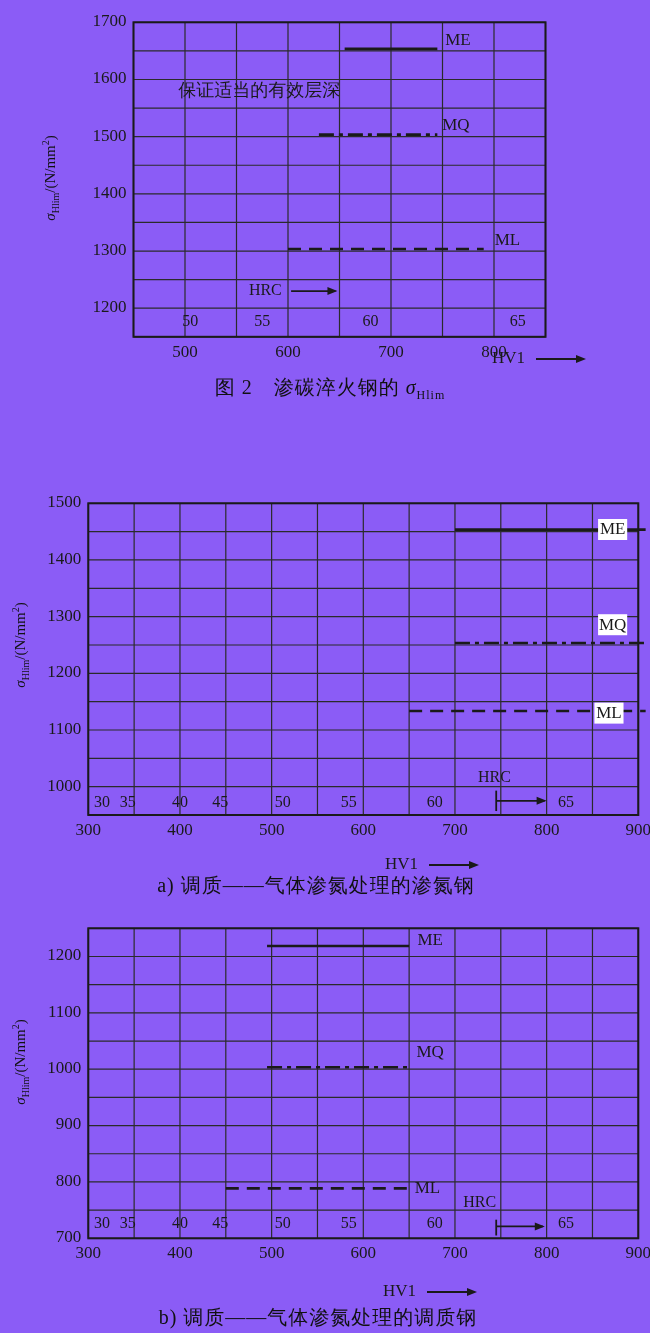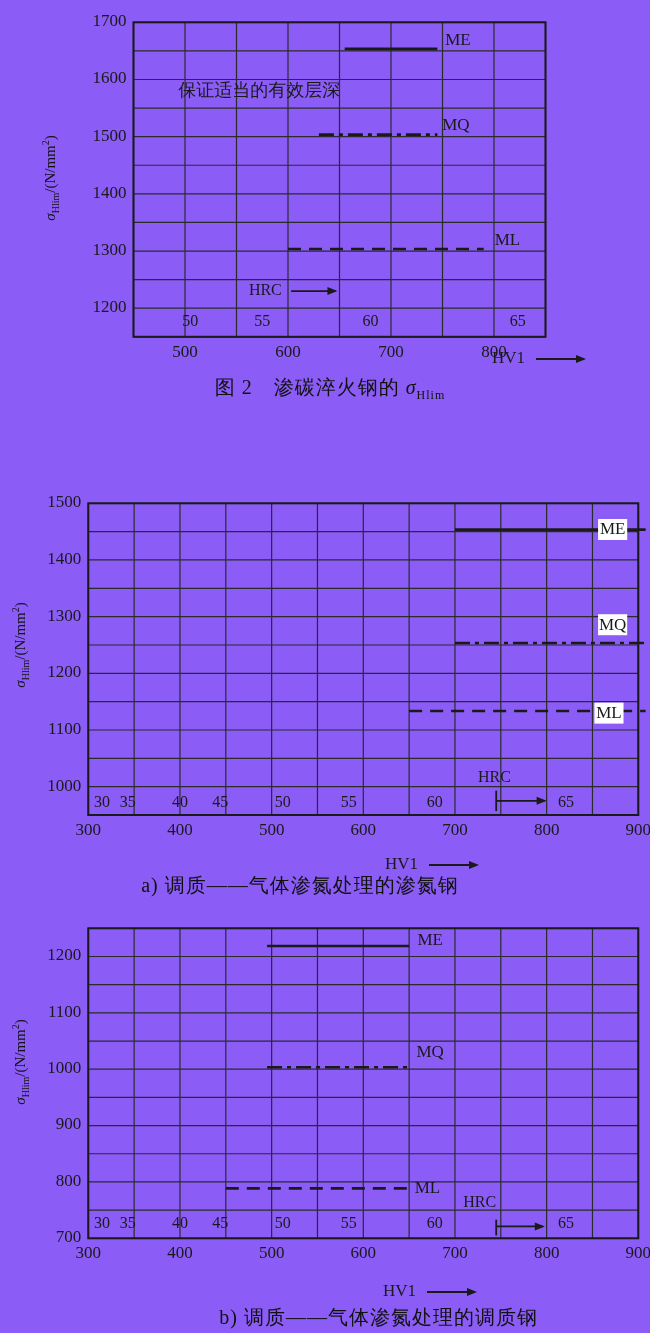--- a/index.html
+++ b/index.html
@@ -242,19 +242,19 @@
   <div class="ytitle" style="left:-64px;top:635px;">
     <span class="sig">σ</span><sub>Hlim</sub><span>/(N/mm</span><sup>2</sup><span>)</span>
   </div>
   <div class="ytitle" style="left:-64px;top:1052px;">
     <span class="sig">σ</span><sub>Hlim</sub><span>/(N/mm</span><sup>2</sup><span>)</span>
   </div>
 
   <div class="caption" style="left:120px;top:374px;width:420px;">
     <span>图 2　渗碳淬火钢的 </span><span class="sig">σ</span><sub>Hlim</sub>
   </div>
-  <div class="caption" style="left:80px;top:872px;width:440px;">
+  <div class="caption" style="left:96px;top:872px;width:440px;">
     <span>a) 调质——气体渗氮处理的渗氮钢</span>
   </div>
-  <div class="caption" style="left:98px;top:1304px;width:440px;text-align:right;">
+  <div class="caption" style="left:98px;top:1304px;width:440px;">
     <span>b) 调质——气体渗氮处理的调质钢</span>
   </div>
 </div>
 
 </body></html>

